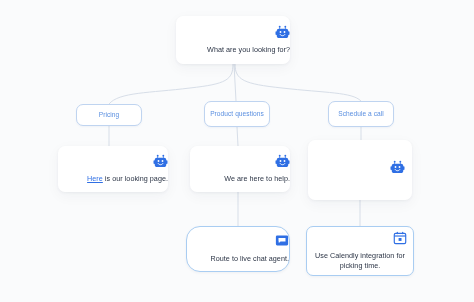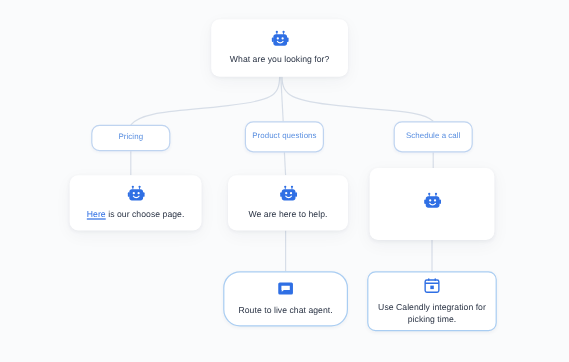--- a/index.html
+++ b/index.html
@@ -28,21 +28,21 @@
   .node {
     position: absolute;
     z-index: 2;
   }
   .card {
     background: #ffffff;
     border-radius: 7px;
     box-shadow: 0 1px 3px rgba(28,42,70,0.055), 0 4px 14px rgba(28,42,70,0.045);
     display: flex;
     flex-direction: column;
-    align-items: center;
+    align-items: flex-end;
     justify-content: center;
   }
   .card-icon {
     display: block;
     line-height: 0;
   }
   .card-text {
     color: #2b3445;
     text-align: center;
     font-size: 7.2px;
@@ -168,21 +168,21 @@
             <path d="M6.2 5.8h11.6c1.9 0 3.4 1.5 3.4 3.4v8.3c0 1.9-1.5 3.4-3.4 3.4H6.2c-1.9 0-3.4-1.5-3.4-3.4V9.2c0-1.9 1.5-3.4 3.4-3.4z"></path>
           </g>
           <g fill="#ffffff">
             <circle cx="8.8" cy="11.2" r="1.5"></circle>
             <circle cx="15.2" cy="11.2" r="1.5"></circle>
             <path d="M8.2 15.2c1 1.3 2.3 1.9 3.8 1.9s2.8-.6 3.8-1.9" stroke="#ffffff" stroke-width="1.5" fill="none" stroke-linecap="round"></path>
           </g>
         </svg>
       </span>
       <div class="card-text">
-        <a class="link" href="#">Here</a><span> is our choose page.</span>
+        <a class="link" href="#">Here</a><span> is our looking page.</span>
       </div>
     </div>
   </div>
 
   <div class="node" id="node-help">
     <div class="card" style="width:100%;height:100%;">
       <span class="card-icon robot">
         <svg width="15" height="15" viewBox="0 0 24 24" xmlns="http://www.w3.org/2000/svg">
           <g fill="#2f6fe4">
             <circle cx="7.5" cy="2.6" r="1.5"></circle>

